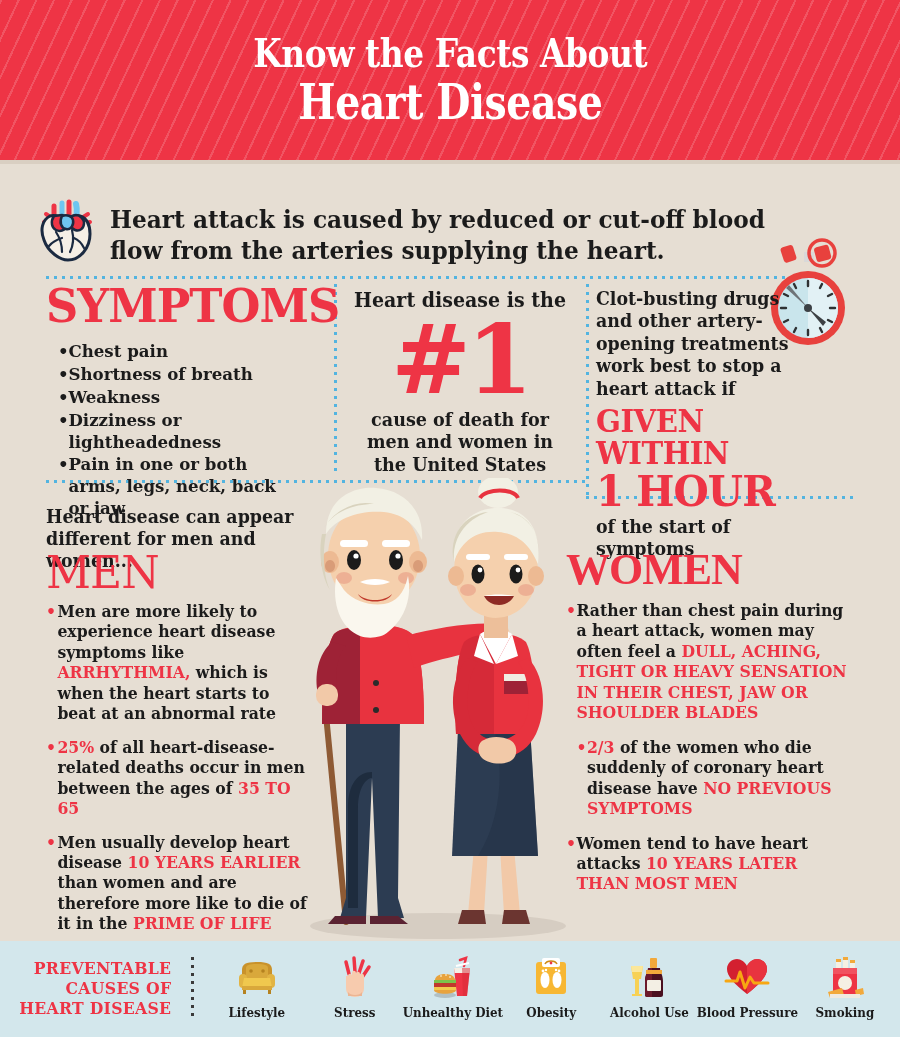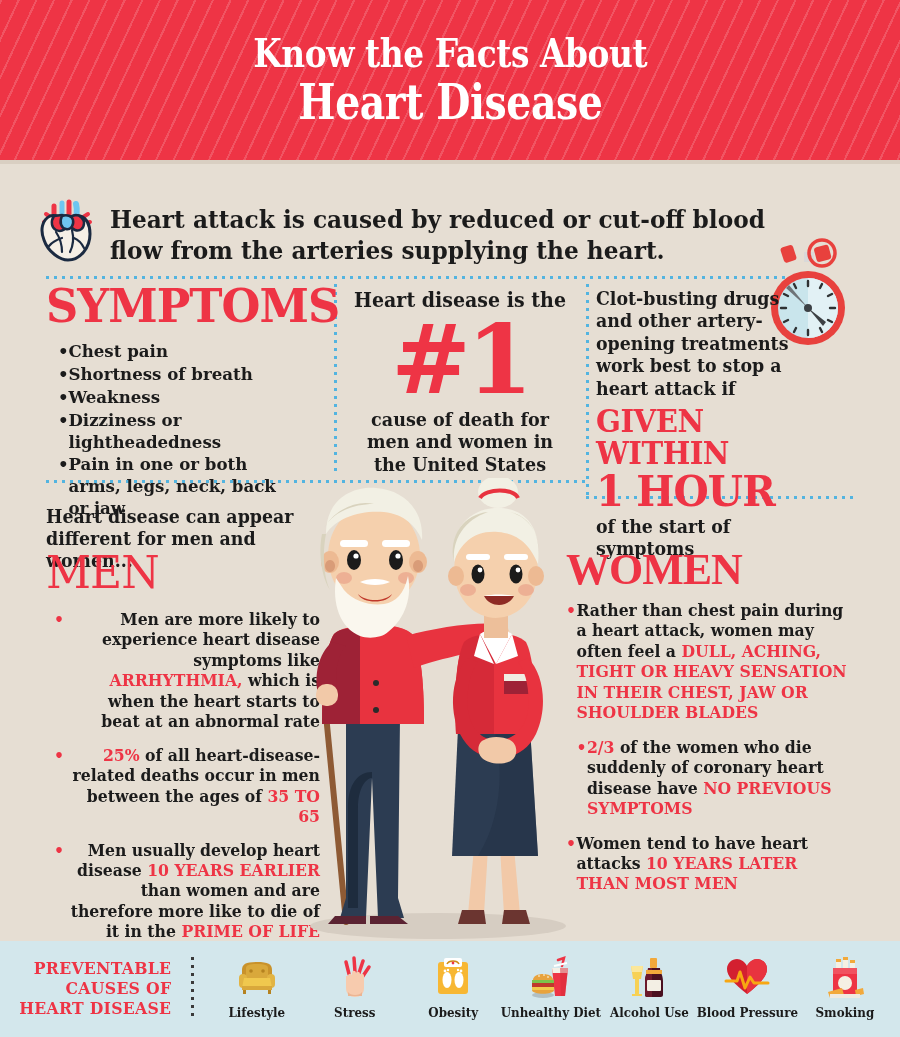--- a/index.html
+++ b/index.html
@@ -116,21 +116,21 @@
     position:absolute;left:46px;top:506px;width:270px;
     font-family:"DejaVu Serif", serif;font-weight:bold;
     font-size:18.5px;line-height:1.2;color:#1B1B1B;
     transform:scaleX(0.94);transform-origin:left top;
   }
   .men-title{
     position:absolute;left:46px;top:551px;
     font-family:"DejaVu Serif", serif;font-weight:normal;
     color:#EE3445;font-size:44px;line-height:1;letter-spacing:-1px;
   }
-  .men-list{position:absolute;left:46px;top:602px;width:280px;list-style:none;margin:8px;padding:0;text-align:right;}
+  .men-list{position:absolute;left:46px;top:602px;width:280px;list-style:none;margin:0;padding:0;}
   .men-list li{
     font-family:"DejaVu Serif", serif;font-weight:bold;
     font-size:16.5px;line-height:1.24;color:#1B1B1B;
     padding-left:12px;position:relative;margin-bottom:13px;
     transform:scaleX(0.95);transform-origin:left top;
   }
   .men-list li:before{content:"•";position:absolute;left:0;top:0;color:#EE3445;}
 
   .women-title{
     position:absolute;left:566px;top:548px;
@@ -410,56 +410,56 @@
           <path d="M37 13 L31 22" stroke="#EE3445" stroke-width="3.5" stroke-linecap="round"></path>
           <path d="M14 22 L14 34 C14 40 18 43 23 43 C28 43 32 40 32 34 L32 22 C32 19 28 19 28 22
                    L28 20 C28 17 24 17 24 20 L24 19 C24 16 20 16 20 19 L20 22 C20 19 16 19 16 22 Z" fill="#F7CBAE"></path>
           <path d="M16 38 C18 42 28 42 30 38 L30 42 L16 42 Z" fill="#ECB593"></path>
         </svg>
         <div class="cause-label">Stress</div>
       </div>
 
       <div class="cause">
         <svg class="cause-icon" viewBox="0 0 46 46">
-          <rect x="8" y="8" width="30" height="32" rx="3" fill="#F7B733"></rect>
-          <rect x="14" y="4" width="18" height="9" rx="2" fill="#FFFFFF"></rect>
-          <path d="M17 10 C19 6 27 6 29 10" stroke="#CE8C16" stroke-width="1.6" fill="none"></path>
-          <circle cx="23" cy="9" r="1.4" fill="#EE3445"></circle>
-          <ellipse cx="17" cy="26" rx="4.5" ry="8" fill="#FFFFFF"></ellipse>
-          <ellipse cx="29" cy="26" rx="4.5" ry="8" fill="#FFFFFF"></ellipse>
-          <circle cx="15" cy="17" r="1.4" fill="#FFFFFF"></circle>
-          <circle cx="18" cy="16" r="1.2" fill="#FFFFFF"></circle>
-          <circle cx="31" cy="17" r="1.4" fill="#FFFFFF"></circle>
-          <circle cx="28" cy="16" r="1.2" fill="#FFFFFF"></circle>
-        </svg>
-        <div class="cause-label">Obesity</div>
-      </div>
-
-      <div class="cause">
-        <svg class="cause-icon" viewBox="0 0 46 46">
           <path d="M30 6 L36 4 L34 12" stroke="#EE3445" stroke-width="2.5" fill="none" stroke-linecap="round"></path>
           <path d="M26 12 L39 9" stroke="#FFFFFF" stroke-width="2"></path>
           <path d="M24 14 L40 14 L37 42 L27 42 Z" fill="#EE3445"></path>
           <path d="M24 14 L40 14 L39.4 19 L24.6 19 Z" fill="#F5F0E6"></path>
           <path d="M32 14 L40 14 L37 42 L33 42 Z" fill="#D62A38" opacity="0.5"></path>
           <ellipse cx="15" cy="41" rx="11" ry="3" fill="#4A4A4A" opacity="0.25"></ellipse>
           <path d="M5 26 C5 18 25 18 25 26 Z" fill="#E8A33D"></path>
           <circle cx="11" cy="22" r="0.9" fill="#F7E3BC"></circle>
           <circle cx="16" cy="21" r="0.9" fill="#F7E3BC"></circle>
           <circle cx="20" cy="23" r="0.9" fill="#F7E3BC"></circle>
           <rect x="4" y="26" width="22" height="3.4" fill="#7DC24B"></rect>
           <rect x="4" y="29" width="22" height="4.2" fill="#C0392B"></rect>
           <rect x="4" y="33" width="22" height="3.2" fill="#F2C94C"></rect>
           <path d="M4 36 C4 41 26 41 26 36 Z" fill="#E8A33D"></path>
         </svg>
         <div class="cause-label">Unhealthy Diet</div>
       </div>
 
       <div class="cause">
         <svg class="cause-icon" viewBox="0 0 46 46">
+          <rect x="8" y="8" width="30" height="32" rx="3" fill="#F7B733"></rect>
+          <rect x="14" y="4" width="18" height="9" rx="2" fill="#FFFFFF"></rect>
+          <path d="M17 10 C19 6 27 6 29 10" stroke="#CE8C16" stroke-width="1.6" fill="none"></path>
+          <circle cx="23" cy="9" r="1.4" fill="#EE3445"></circle>
+          <ellipse cx="17" cy="26" rx="4.5" ry="8" fill="#FFFFFF"></ellipse>
+          <ellipse cx="29" cy="26" rx="4.5" ry="8" fill="#FFFFFF"></ellipse>
+          <circle cx="15" cy="17" r="1.4" fill="#FFFFFF"></circle>
+          <circle cx="18" cy="16" r="1.2" fill="#FFFFFF"></circle>
+          <circle cx="31" cy="17" r="1.4" fill="#FFFFFF"></circle>
+          <circle cx="28" cy="16" r="1.2" fill="#FFFFFF"></circle>
+        </svg>
+        <div class="cause-label">Obesity</div>
+      </div>
+
+      <div class="cause">
+        <svg class="cause-icon" viewBox="0 0 46 46">
           <path d="M5 12 L17 12 L15 25 L13 25 L13 40 L9 40 L9 25 L7 25 Z" fill="#F7D154"></path>
           <path d="M5 12 L17 12 L16 18 L6 18 Z" fill="#FBE79A"></path>
           <path d="M6 40 L16 40 L16 42 L6 42 Z" fill="#F7D154"></path>
           <rect x="24" y="4" width="7" height="10" rx="1" fill="#F2A93B"></rect>
           <path d="M22 14 C22 18 19 21 19 27 L19 41 C19 43 21 43 23 43 L33 43 C35 43 37 43 37 41 L37 27 C37 21 34 18 34 14 Z" fill="#4A1020"></path>
           <path d="M22 14 C22 18 19 21 19 27 L19 41 C19 43 21 43 23 43 L26 43 L26 14 Z" fill="#6B1A2C"></path>
           <rect x="21" y="26" width="14" height="11" rx="1" fill="#F3EFE4"></rect>
           <path d="M20 16 L36 16 L36 20 L20 20 Z" fill="#F2A93B"></path>
         </svg>
         <div class="cause-label">Alcohol Use</div>

